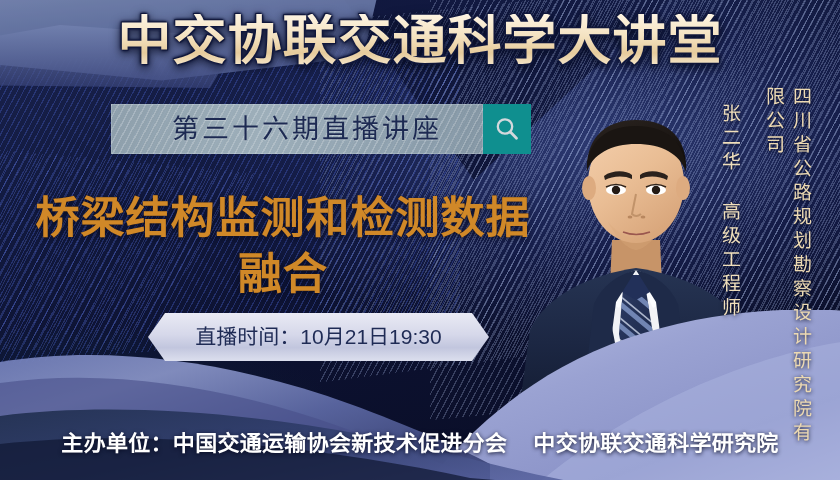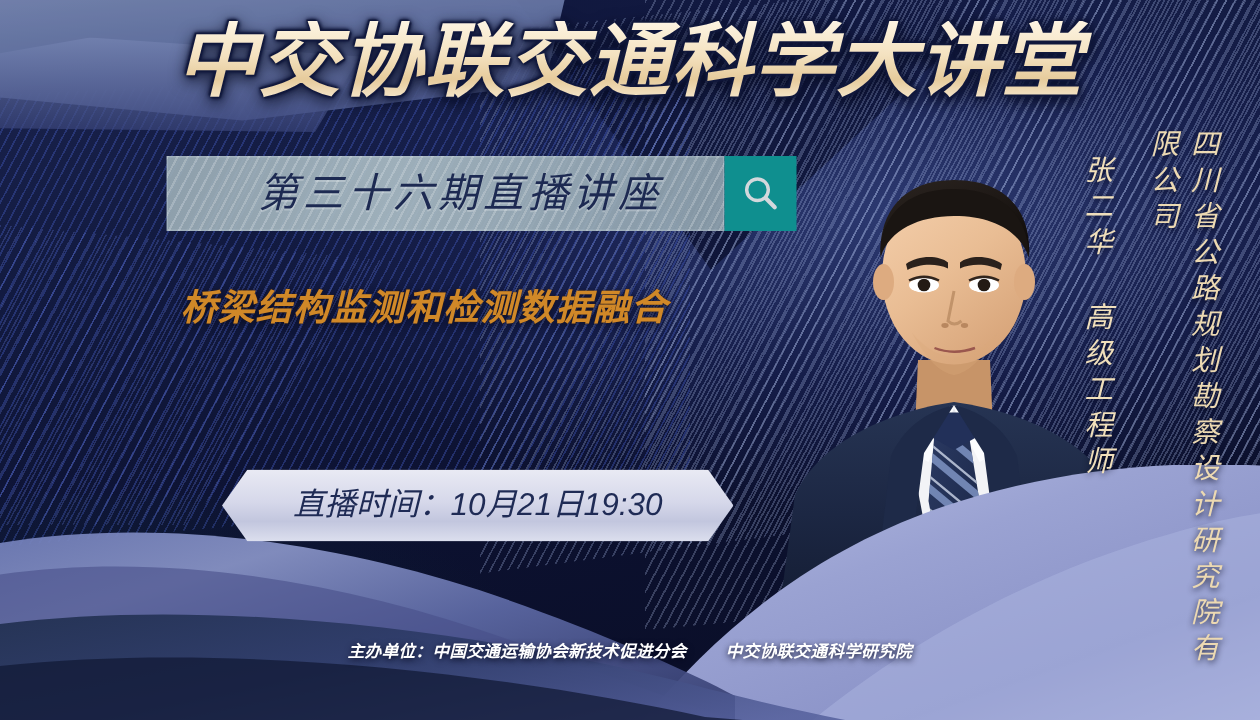--- a/index.html
+++ b/index.html
@@ -8,21 +8,20 @@
     background: #0a0f28;
   }
   #poster {
     position: relative;
     width: 840px;
     height: 480px;
     overflow: hidden;
     font-family: "Liberation Sans", "DejaVu Sans", sans-serif;
     background: #0d1330;
     user-select: none;
-    font-style: italic;
   }
 
   
   .bg-base {
     position: absolute;
     inset: 0;
     background:
       radial-gradient(ellipse 70% 55% at 72% 30%, #2d3a72 0%, rgba(28,38,92,0.55) 42%, rgba(12,17,48,0) 75%),
       linear-gradient(165deg, #1b2450 0%, #121a40 28%, #0c1130 60%, #090d24 100%);
   }
@@ -205,21 +204,21 @@
   }
   .search-box svg { display: block; }
 
   
   .topic {
     position: absolute;
     left: 18px;
     top: 190px;
     width: 530px;
     text-align: center;
-    font-size: 24px;
+    font-size: 44px;
     line-height: 1.28;
     font-weight: 700;
     color: #d08828;
     letter-spacing: 1px;
     text-shadow: 0 2px 6px rgba(5,8,28,0.75), 0 0 1px rgba(90,50,8,0.9);
     font-family: "DejaVu Sans", "Liberation Sans", sans-serif;
   }
 
   
   .time-pill {
@@ -270,21 +269,21 @@
     height: 360px;
     color: #ecd9b2;
   }
 
   
   .footer {
     position: absolute;
     left: 0; right: 0;
     top: 425px;
     text-align: center;
-    font-size: 11px;
+    font-size: 22px;
     font-weight: 700;
     color: #ffffff;
     letter-spacing: 0.3px;
     text-shadow: 0 1px 4px rgba(5,8,30,0.9);
   }
   .footer .gap { display: inline-block; width: 26px; }
 
   
   .portrait {
     position: absolute;

